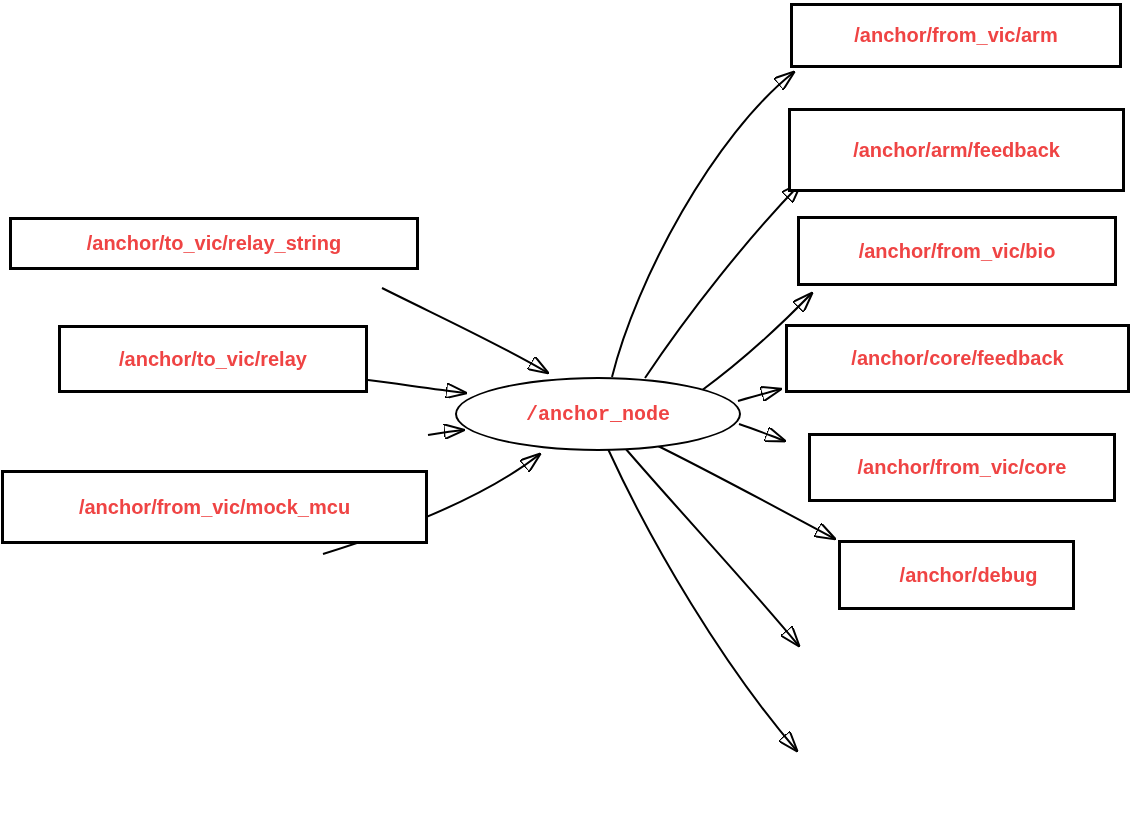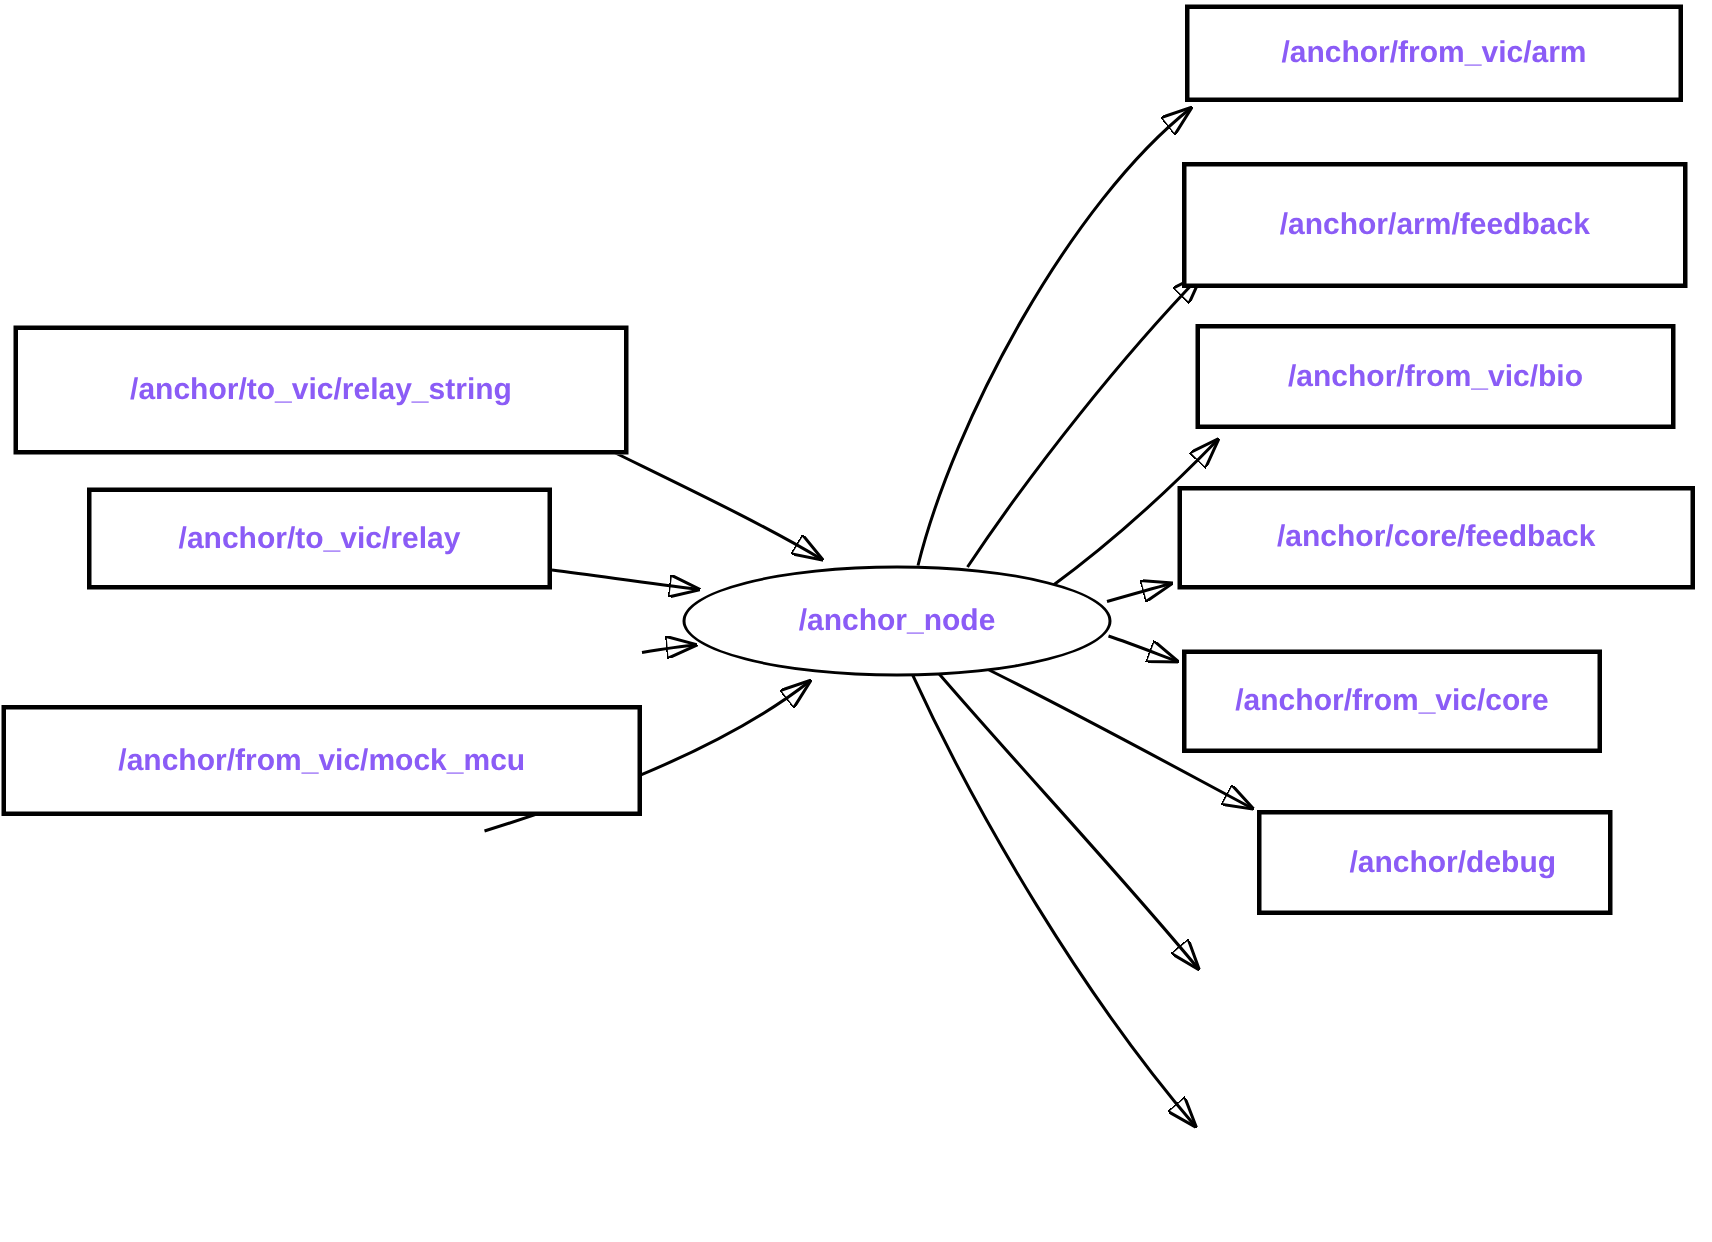--- a/index.html
+++ b/index.html
@@ -29,43 +29,44 @@
   }
   .node {
     position: absolute;
     box-sizing: border-box;
     background: #ffffff;
     display: flex;
     align-items: center;
     justify-content: center;
     font-size: 20px;
     font-weight: 700;
-    color: #8b5cf6;
+    color: #ef4444;
     white-space: nowrap;
   }
   .box {
     border: 3px solid #000000;
   }
   .ellipse {
     border: 2px solid #000000;
     border-radius: 50%;
+    font-family: Liberation Mono, monospace;
   }
   
-  .nL0 { left: 9px;   top: 217px; width: 410px; height: 86px; }
+  .nL0 { left: 9px;   top: 217px; width: 410px; height: 53px; }
   .nL1 { left: 58px;  top: 325px; width: 310px; height: 68px; }
   .nL2 { left: 1px;   top: 430px; width: 427px; height: 74px; margin-top: 40px; }
   .nL3 { left: 104px; top: 542px; width: 219px; height: 68px; }
   
   .nC  { left: 455px; top: 377px; width: 286px; height: 74px; }
   
   .nR0 { left: 790px; top: 3px;   width: 332px; height: 65px; }
   .nR1 { left: 788px; top: 108px; width: 337px; height: 84px; }
   .nR2 { left: 797px; top: 216px; width: 320px; height: 70px; }
   .nR3 { left: 785px; top: 324px; width: 345px; height: 69px; }
-  .nR4 { left: 788px; top: 433px; width: 280px; height: 69px; justify-content: center; }
+  .nR4 { left: 808px; top: 433px; width: 308px; height: 69px; justify-content: center; }
   .nR5 { left: 838px; top: 540px; width: 237px; height: 70px; padding-left: 24px; }
   .nR6 { left: 793px; top: 649px; width: 327px; height: 69px; }
   .nR7 { left: 773px; top: 756px; width: 355px; height: 70px; }
 </style>
 </head>
 <body>
 
 <div class="canvas">
 
   <svg class="edges" viewBox="0 0 1141 828" xmlns="http://www.w3.org/2000/svg">

